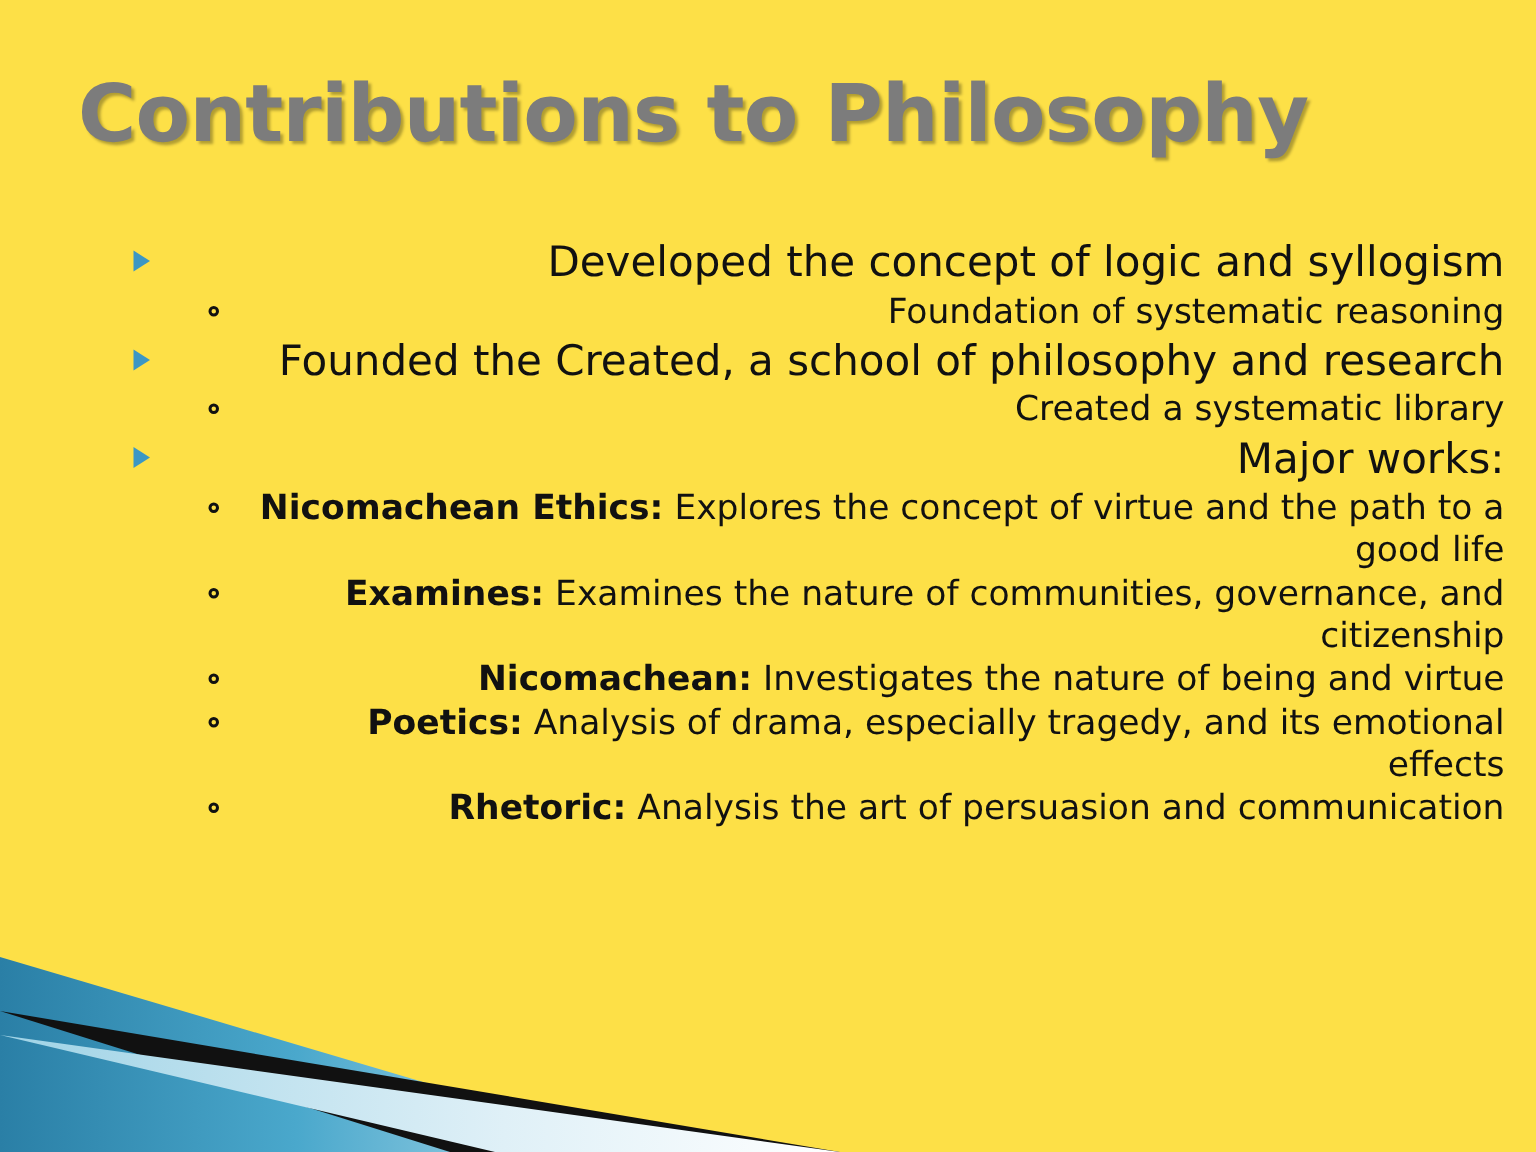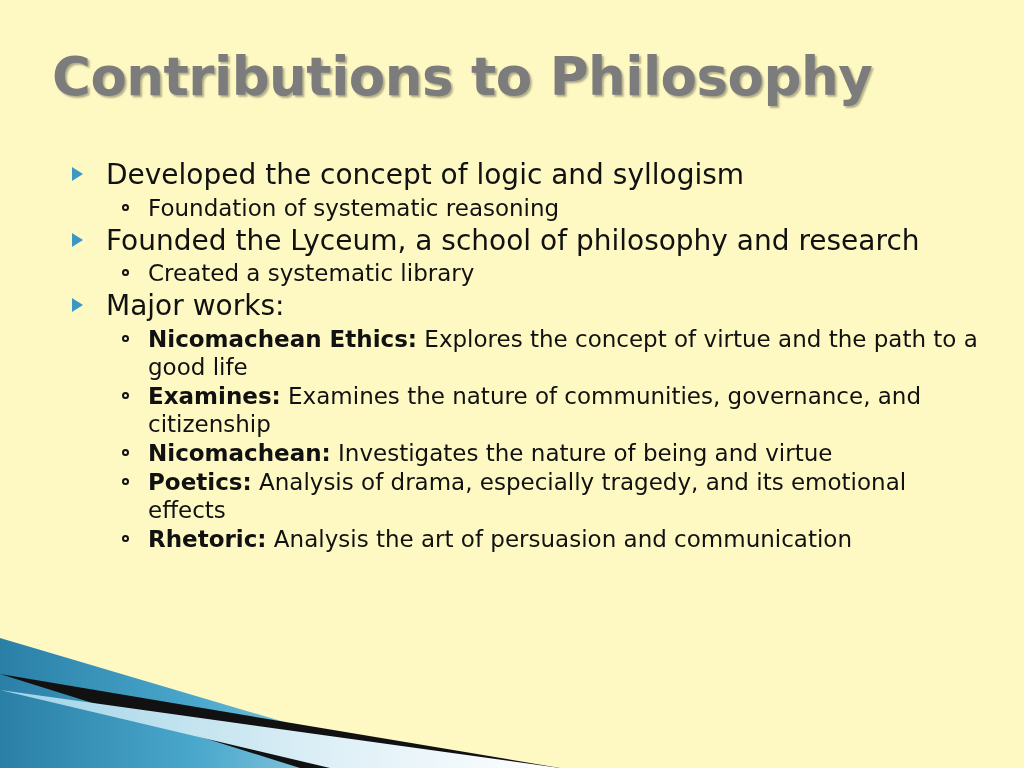--- a/index.html
+++ b/index.html
@@ -10,21 +10,21 @@
     width: 1024px;
     height: 768px;
     background: #ffffff;
     font-family: "DejaVu Sans", sans-serif;
     overflow: hidden;
     position: relative;
   }
   .slide {
     position: absolute;
     inset: 0;
-    background: #fef9c3;
+    background: #fde047;
     overflow: hidden;
   }
 
   
   .title {
     position: absolute;
     left: 52px;
     top: 48px;
     width: 920px;
     font-size: 53px;
@@ -32,23 +32,24 @@
     color: #7c7c7c;
     letter-spacing: -0.5px;
     text-shadow: 2px 2px 2px rgba(0,0,0,0.30);
     line-height: 1.1;
     white-space: nowrap;
   }
 
   
   .body {
     position: absolute;
-    left: 56px;
+    left: 73px;
     top: 158px;
     width: 930px;
+    text-align: right;
   }
 
   ul.lvl1 {
     list-style: none;
     margin: 0;
     padding: 0;
   }
   ul.lvl1 > li.l1 {
     position: relative;
     padding-left: 50px;
@@ -125,21 +126,21 @@
         <ul class="lvl2">
           <li class="l2">
             <span class="bullet2"></span>
             <span>Foundation of systematic reasoning</span>
           </li>
         </ul>
       </li>
 
       <li class="l1">
         <span class="bullet1"></span>
-        <span class="l1text">Founded the Lyceum, a school of philosophy and research</span>
+        <span class="l1text">Founded the Created, a school of philosophy and research</span>
         <ul class="lvl2">
           <li class="l2">
             <span class="bullet2"></span>
             <span>Created a systematic library</span>
           </li>
         </ul>
       </li>
 
       <li class="l1">
         <span class="bullet1"></span>

